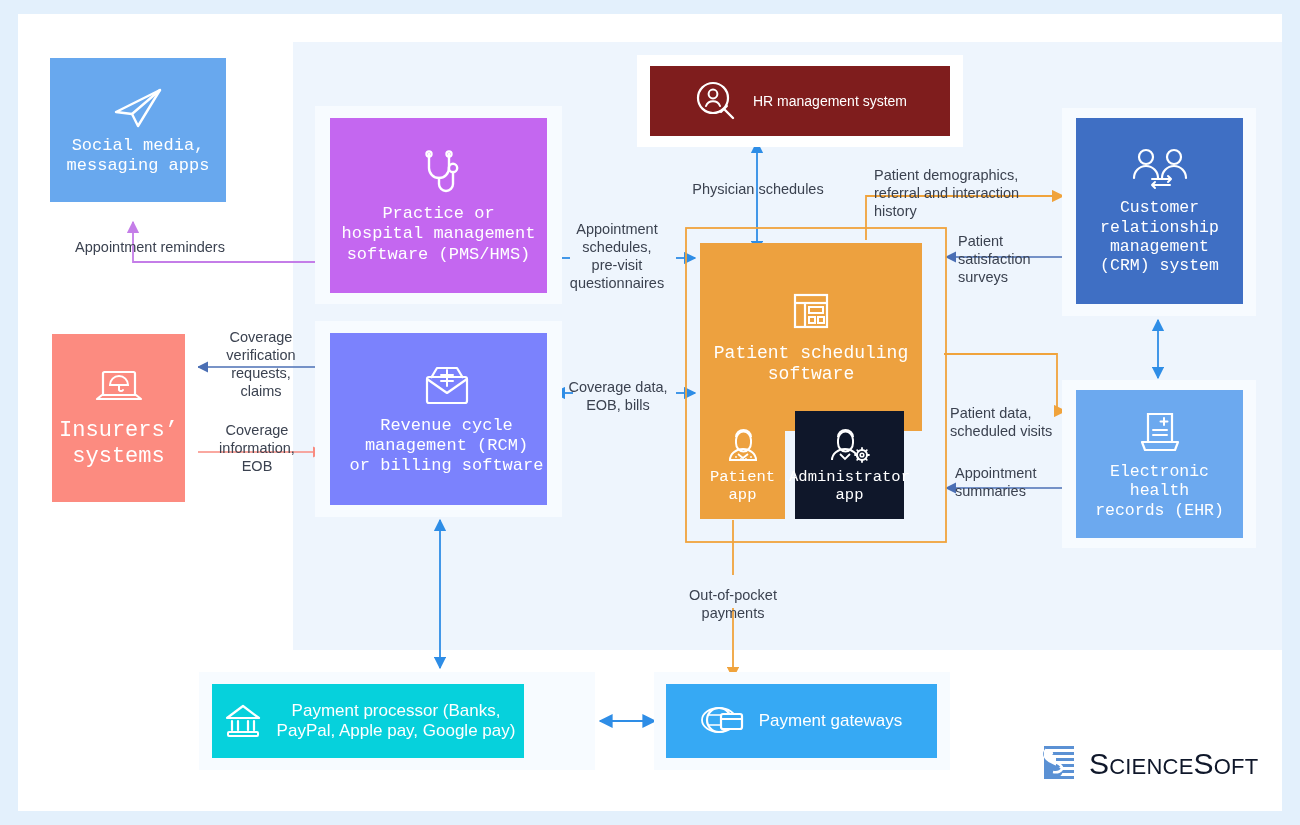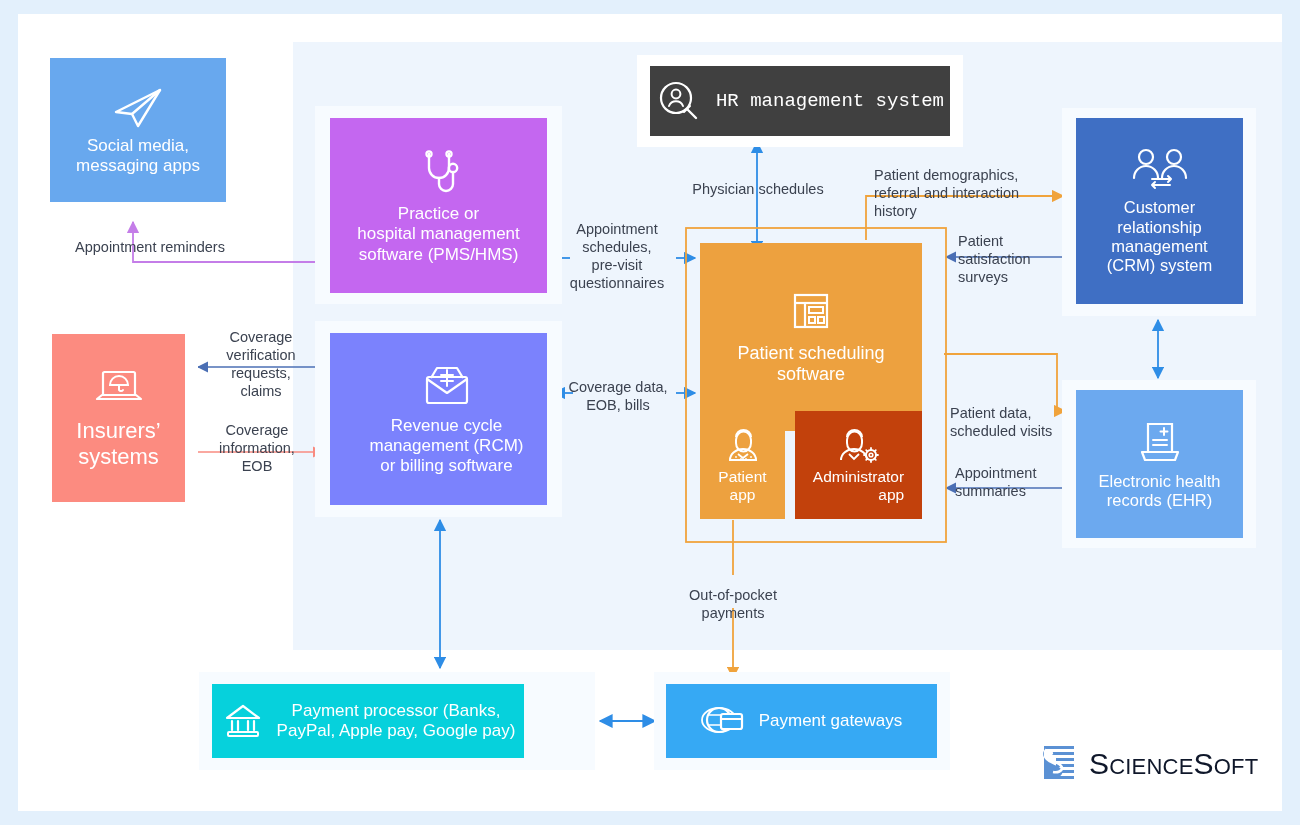--- a/index.html
+++ b/index.html
@@ -26,21 +26,21 @@
   .halo.tint{background:#f7fbff;}
 
   .node{
     position:absolute;
     display:flex;align-items:center;justify-content:center;
     color:#ffffff;
     text-align:center;
     line-height:1.18;
     box-sizing:border-box;
   }
-  .node .stack{display:flex;flex-direction:column;align-items:center;justify-content:center;gap:6px;width:100%;}
+  .node .stack{display:flex;flex-direction:column;align-items:center;justify-content:center;gap:6px;width:100%;font-family:Liberation Mono, monospace;}
   .node .row{display:flex;flex-direction:row;align-items:center;justify-content:center;gap:14px;width:100%;}
   .node .label{white-space:pre-line;}
 
   .ico{display:block;flex:none;}
 
   .lbl{
     position:absolute;
     color:#3b4250;
     font-size:14.5px;
     line-height:1.25;
@@ -210,21 +210,21 @@
           <path d="M28 8 L28 24" stroke="#fff" stroke-width="2" stroke-linecap="round"></path>
         </svg>
       </span>
       <span class="label">Revenue cycle
 management (RCM)
 or billing software</span>
     </div>
   </div>
 
   <div class="halo" style="left:637px;top:55px;width:326px;height:92px;"></div>
-  <div class="node" style="left:650px;top:66px;width:300px;height:70px;background:#404040;font-size:19px;font-family:Liberation Mono, monospace;">
+  <div class="node" style="left:650px;top:66px;width:300px;height:70px;background:#7f1d1d;font-size:14px;">
     <div class="row">
       <span>
         <svg class="ico" width="46" height="46" viewBox="0 0 46 46">
           <circle cx="20" cy="20" r="15" fill="none" stroke="#fff" stroke-width="2.2"></circle>
           <circle cx="20" cy="16" r="4.4" fill="none" stroke="#fff" stroke-width="2"></circle>
           <path d="M13 28 a7.5 7.5 0 0 1 14 0" fill="none" stroke="#fff" stroke-width="2" stroke-linecap="round"></path>
           <path d="M31 31 L40 40" stroke="#fff" stroke-width="2.4" stroke-linecap="round"></path>
           <path d="M28 34 L34 28" stroke="#fff" stroke-width="2" stroke-linecap="round"></path>
         </svg>
       </span>
@@ -297,21 +297,21 @@
             <circle cx="21" cy="33" r="0.9" fill="#fff"></circle>
           <circle cx="26" cy="33" r="0.9" fill="#fff"></circle>
             <circle cx="31" cy="31" r="0.9" fill="#fff"></circle>
         </svg>
       </span>
       <span class="label">Patient
 app</span>
     </div>
   </div>
 
-  <div class="node" style="left:795px;top:411px;width:127px;height:108px;background:#c2410c;font-size:15.5px;text-align:right;">
+  <div class="node" style="left:795px;top:411px;width:109px;height:108px;background:#0f172a;font-size:15.5px;">
     <div class="stack" style="gap:2px;">
       <span>
         <svg class="ico" width="52" height="40" viewBox="0 0 52 40">
           <path d="M14 14 a7.5 8.5 0 0 1 15 0 l0 3 a7.5 8.5 0 0 1 -15 0 Z" fill="none" stroke="#fff" stroke-width="2"></path>
           <path d="M14 11 a7.5 7 0 0 1 15 0" fill="none" stroke="#fff" stroke-width="2"></path>
           <path d="M8 34 a13 11 0 0 1 26 0" fill="none" stroke="#fff" stroke-width="2"></path>
           <path d="M16 28 l5 5 l5 -5" fill="none" stroke="#fff" stroke-width="1.8"></path>
           <circle cx="38" cy="29" r="5" fill="none" stroke="#fff" stroke-width="2"></circle>
           <circle cx="38" cy="29" r="1.8" fill="none" stroke="#fff" stroke-width="1.6"></circle>
           <path d="M38 22 L38 24 M38 34 L38 36 M31 29 L33 29 M43 29 L45 29 M33.2 24.2 L34.6 25.6 M41.4 32.4 L42.8 33.8 M42.8 24.2 L41.4 25.6 M34.6 32.4 L33.2 33.8" stroke="#fff" stroke-width="1.8" stroke-linecap="round"></path>

